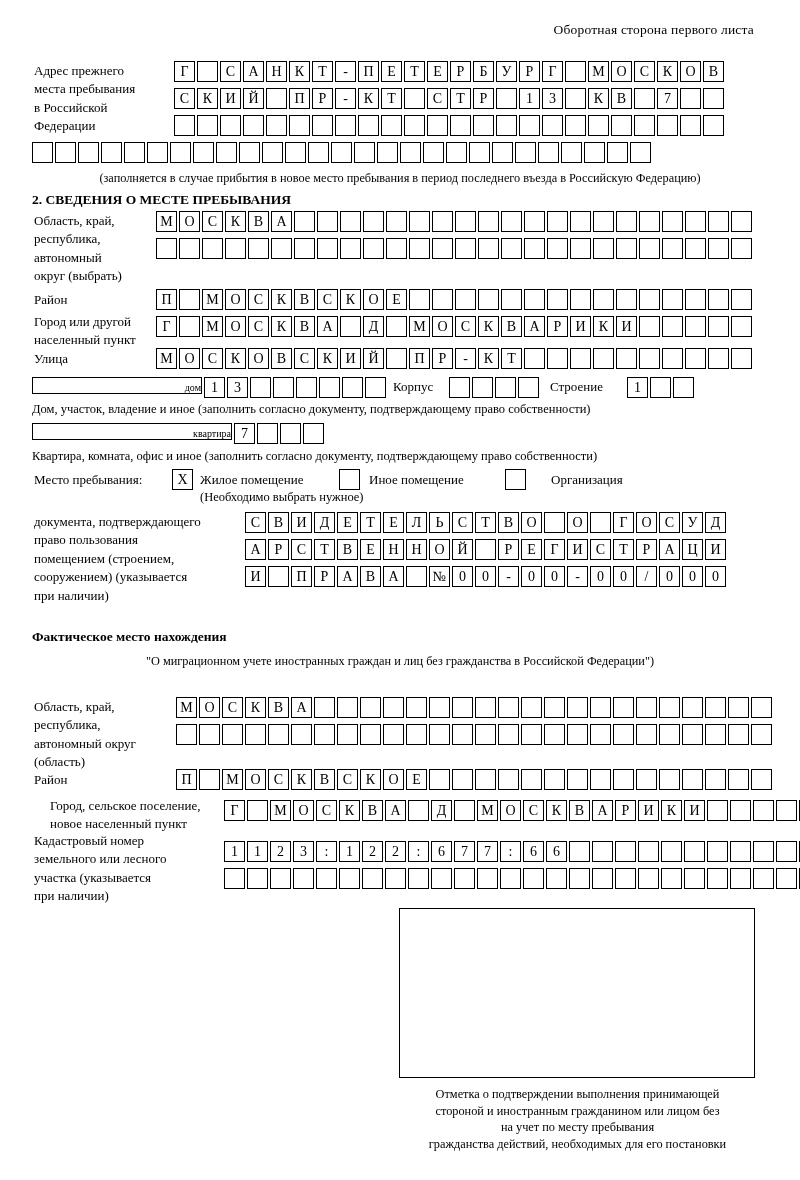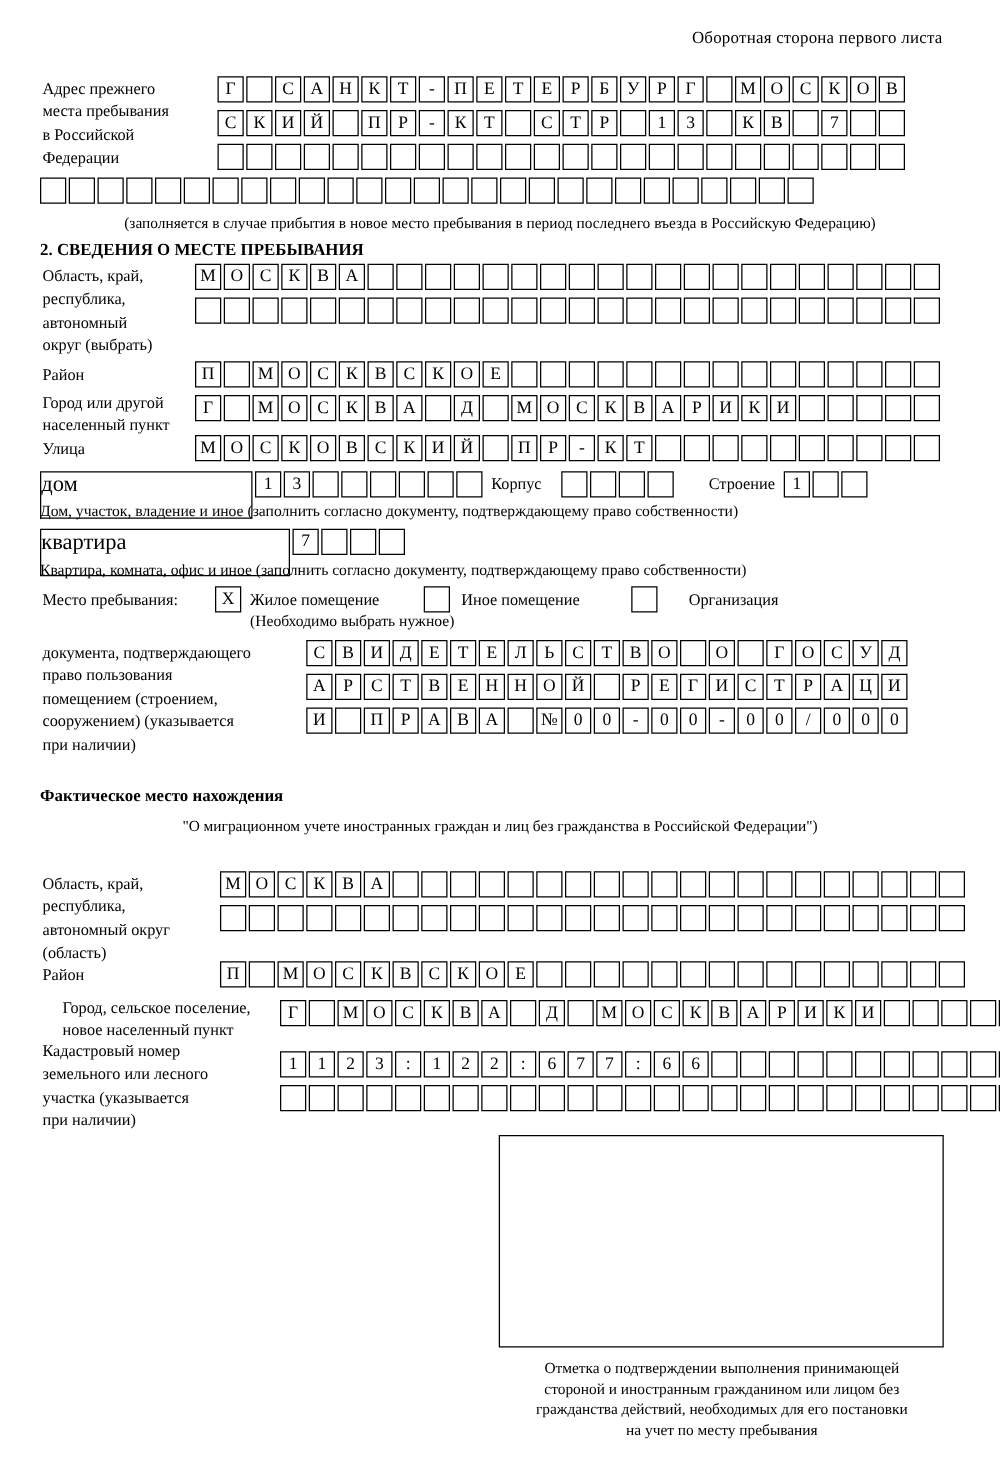--- a/index.html
+++ b/index.html
@@ -53,24 +53,24 @@
   }
   .cellrow {
     position: absolute;
   }
   .abs {
     position: absolute;
   }
   .labelbox {
     border: 1px solid #000;
     box-sizing: border-box;
-    height: 38px;
-    font-size: 18px;
+    height: 17px;
+    font-size: 10px;
     line-height: 19px;
-    text-align: left;
+    text-align: right;
   }
   .bigbox {
     border: 1px solid #000;
     box-sizing: border-box;
   }
   .caption {
     font-size: 12.3px;
     text-align: center;
     line-height: 1.35;
   }
@@ -373,21 +373,21 @@
       <div class="cell"></div>
       <div class="cell"></div>
     </div>
   <div class="abs lbl" style="left:393px; top:378px;">Корпус</div>
   <div class="cells cellrow" id="s2-korpus" style="left:449px; top:377px;">
       <div class="cell"></div>
       <div class="cell"></div>
       <div class="cell"></div>
       <div class="cell"></div>
     </div>
-  <div class="abs lbl" style="left:567px; top:378px;">Строение</div>
+  <div class="abs lbl" style="left:550px; top:378px;">Строение</div>
   <div class="cells cellrow" id="s2-stroenie" style="left:627px; top:377px;">
       <div class="cell">1</div>
       <div class="cell"></div>
       <div class="cell"></div>
     </div>
 
   <div class="abs lbl-sm" style="left:32px; top:402px;">Дом, участок, владение и иное (заполнить согласно документу, подтверждающему право собственности)</div>
 
   <div class="abs labelbox" style="left:32px; top:423px; width:200px;">квартира</div>
   <div class="cells cellrow" id="s2-flat" style="left:234px; top:423px;">
@@ -675,17 +675,17 @@
       <div class="cell"></div>
       <div class="cell"></div>
       <div class="cell"></div>
       <div class="cell"></div>
     </div>
 
   <div class="abs bigbox" style="left:399px; top:908px; width:356px; height:170px;"></div>
   <div class="abs caption" style="left:390px; top:1086px; width:375px;">
     <div>Отметка о подтверждении выполнения принимающей</div>
     <div>стороной и иностранным гражданином или лицом без</div>
+    <div>на учет по месту пребывания</div>
     <div>гражданства действий, необходимых для его постановки</div>
-    <div>на учет по месту пребывания</div>
   </div>
 
 </div>
 
 </body></html>

